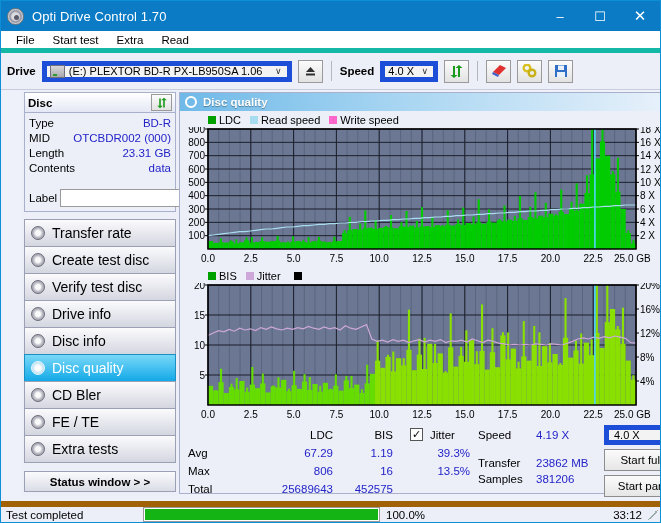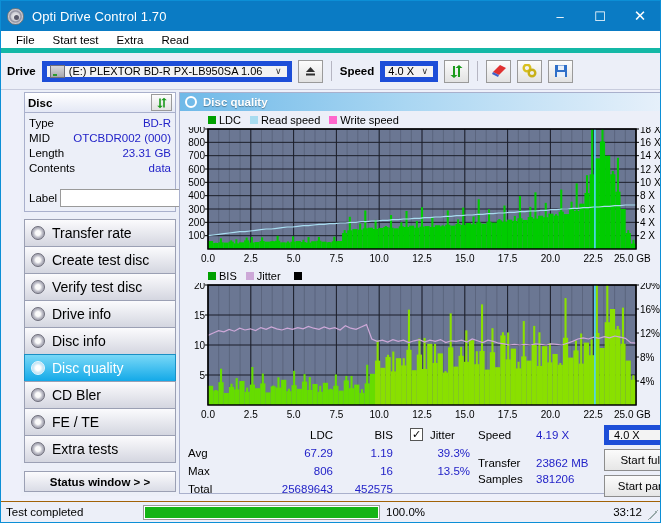--- a/index.html
+++ b/index.html
@@ -235,21 +235,21 @@
     border: 1px solid #8d8d8d;
     background: linear-gradient(#fbfbfb,#e6e6e6);
     display: flex; align-items: center; justify-content: center;
     font-size: 11.5px; color: #000;
   }
   
   .statusbar {
     position: absolute; left: 0; bottom: 0;
     width: 659px; height: 21px;
     background: #eceff8;
-    border-top: 1px solid #a16207;
+    border-top: 6px solid #a16207;
     display: flex; align-items: center;
     font-size: 11.5px;
   }
   .sb-cell { display: flex; align-items: center; height: 21px; }
   .sb-text { padding-left: 5px; width: 142px; }
   .progress-outer {
     width: 237px; height: 15px;
     border: 1px solid #9a9a9a; background: #fff;
     padding: 1px;
   }

